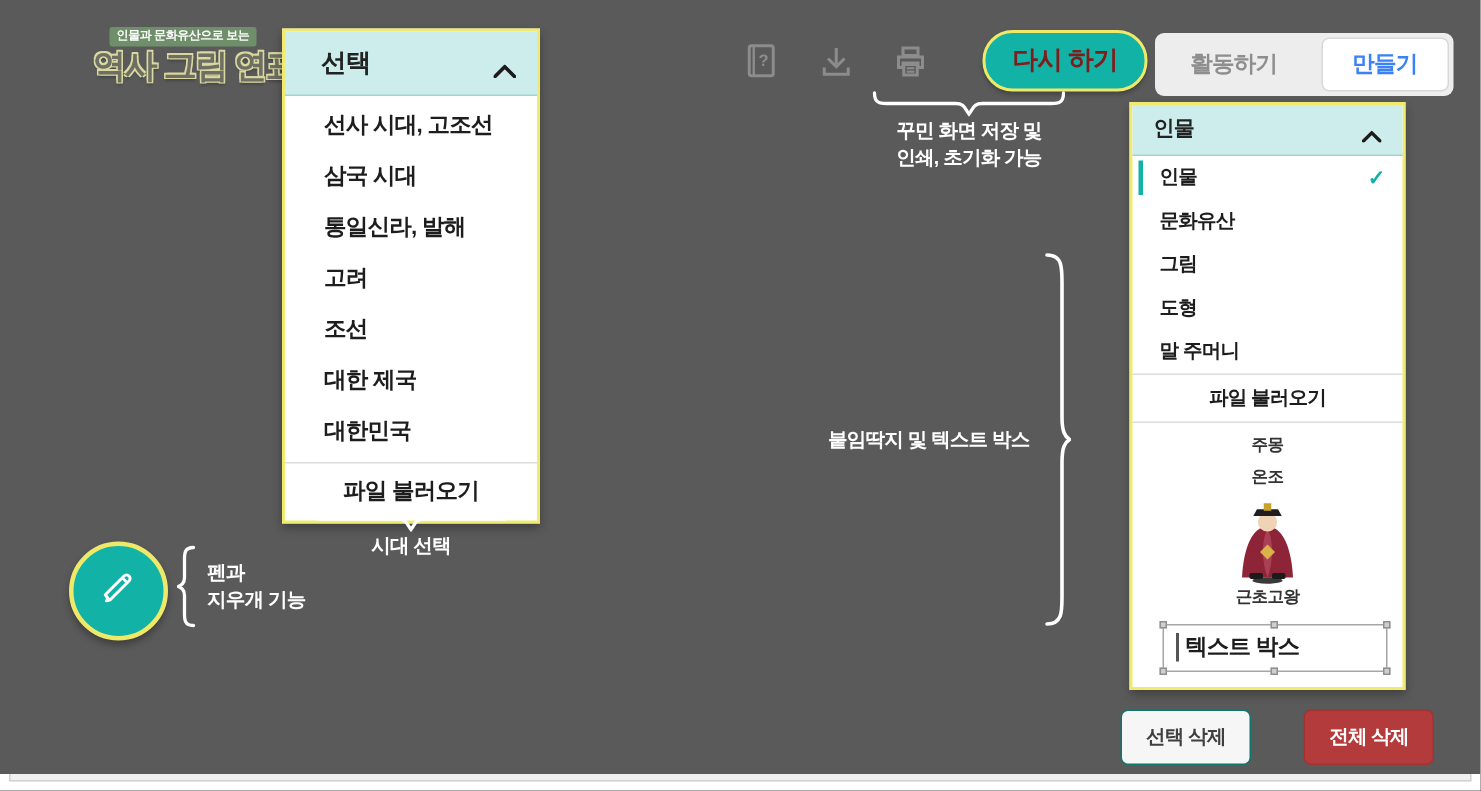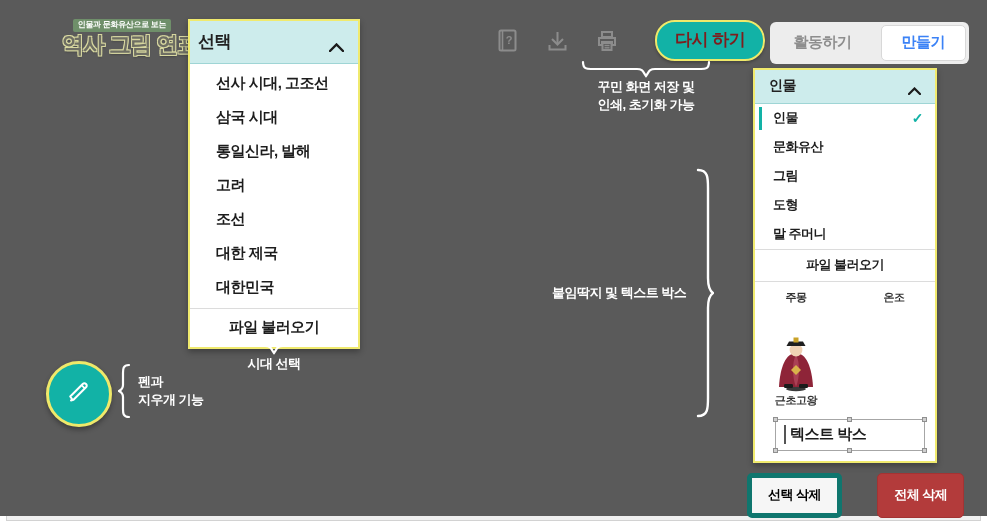--- a/index.html
+++ b/index.html
@@ -146,21 +146,21 @@
     width: 172px;
     background: #ffffff;
     border: 2px solid #f0ea6e;
     box-shadow: 0 3px 6px rgba(0,0,0,.3);
     z-index: 20;
   }
   .era-head {
     display: flex; align-items: center; justify-content: space-between;
     background: #cdecec;
     border-bottom: 1px solid #9fd5d5;
-    padding: 9px 14px 10px 8px;
+    padding: 9px 14px 10px 24px;
     font-size: 17px;
     font-weight: bold;
     color: #222222;
     letter-spacing: -0.5px;
     cursor: pointer;
   }
   .chev {
     width: 15px; height: 9px;
   }
   .era-list { padding: 3px 0 0 0; }
@@ -242,23 +242,22 @@
     padding: 6px 0 7px 0;
     text-align: center;
     font-size: 13px;
     font-weight: bold;
     color: #1d1d1d;
     letter-spacing: -0.5px;
     cursor: pointer;
   }
   .sticker-grid {
     display: grid;
-    grid-template-columns: 1fr 1fr;
+    grid-template-columns: 1fr;
     padding: 6px 4px 2px 4px;
-    gap: 24px;
   }
   .sticker-cell {
     text-align: center;
     padding: 2px 0 4px 0;
     cursor: pointer;
   }
   .sticker-label {
     font-size: 11px;
     font-weight: bold;
     color: #333333;
@@ -312,24 +311,24 @@
   
   .bottom-btns {
     position: absolute;
     right: 50px; top: 473px;
     width: 190px;
     display: flex; gap: 10px; justify-content: flex-start;
     z-index: 6;
   }
   .btn-del-sel {
     background: #f6f6f6;
-    border: 5px solid #0f766e;
+    border: 1px solid #0f766e;
     border-radius: 5px;
     padding: 8px 16px 9px 16px;
-    font-size: 13px; font-weight: bold; color: #000000;
+    font-size: 13px; font-weight: bold; color: #404040;
     letter-spacing: -0.5px; cursor: pointer; white-space: nowrap;
   }
   .btn-del-all {
     background: #b33b3b;
     border: 1px solid #a33333;
     border-radius: 5px;
     padding: 8px 16px 9px 16px;
     font-size: 13px; font-weight: bold; color: #ffffff;
     letter-spacing: -0.5px; cursor: pointer; white-space: nowrap; margin-left: 25px;
   }

